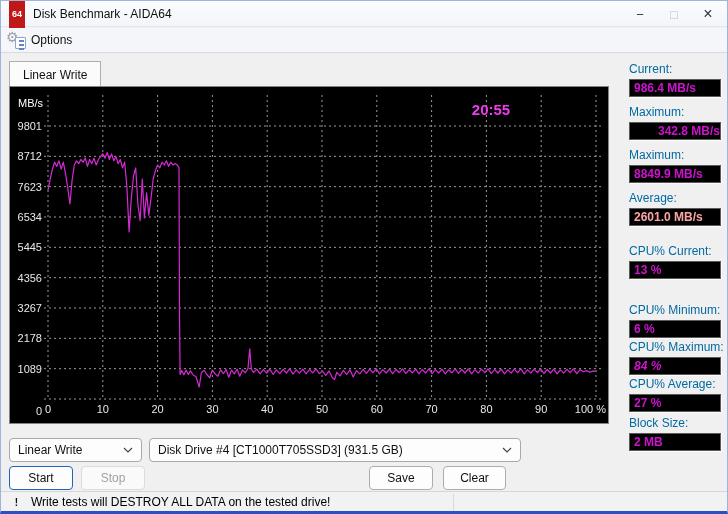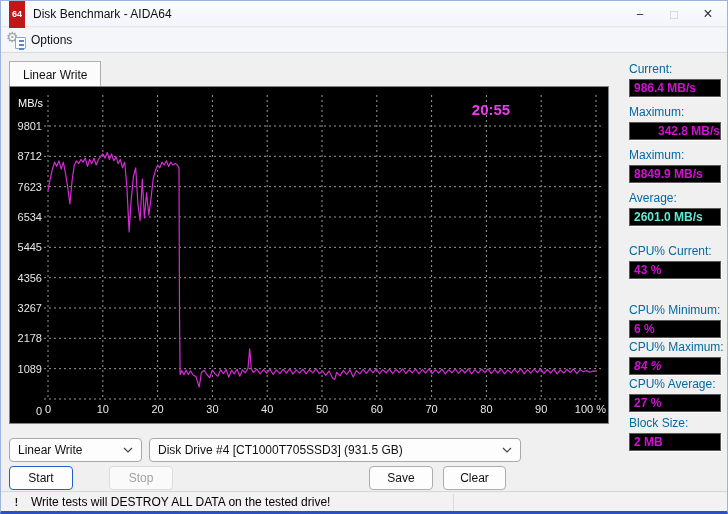--- a/index.html
+++ b/index.html
@@ -180,25 +180,25 @@
       <div class="stat" style="top: 104px;">
         <div class="stat-label">Maximum:</div>
         <div class="stat-value" style="color: rgb(207, 18, 207); text-align: right;">342.8 MB/s</div>
       </div>
       <div class="stat" style="top: 147px;">
         <div class="stat-label">Maximum:</div>
         <div class="stat-value" style="color: rgb(207, 18, 207);">8849.9 MB/s</div>
       </div>
       <div class="stat" style="top: 190px;">
         <div class="stat-label">Average:</div>
-        <div class="stat-value" style="color: #5eead4;">2601.0 MB/s</div>
+        <div class="stat-value" style="color: #fca5a5;">2601.0 MB/s</div>
       </div>
       <div class="stat" style="top: 243px;">
         <div class="stat-label">CPU% Current:</div>
-        <div class="stat-value" style="color: rgb(207, 18, 207);">43 %</div>
+        <div class="stat-value" style="color: rgb(207, 18, 207);">13 %</div>
       </div>
       <div class="stat" style="top: 286px; margin-top: 16px;">
         <div class="stat-label">CPU% Minimum:</div>
         <div class="stat-value" style="color: rgb(207, 18, 207);">6 %</div>
       </div>
       <div class="stat" style="top: 339px;">
         <div class="stat-label">CPU% Maximum:</div>
         <div class="stat-value" style="color: rgb(207, 18, 207); font-style: italic;">84 %</div>
       </div>
       <div class="stat" style="top: 376px;">
@@ -218,21 +218,21 @@
     </svg>
   </div>
   <div class="combo" style="left:148px; width:372px;">
     <span class="combo-text">Disk Drive #4  [CT1000T705SSD3]  (931.5 GB)</span>
     <svg width="10" height="6">
       <path d="M1 1 L5 5 L9 1" stroke="#444" stroke-width="1.2" fill="none"></path>
     </svg>
   </div>
 
   <div class="btn primary" style="left:8px; width:64px;">Start</div>
-  <div class="btn disabled" style="left:80px; width:64px;margin-left:28px;">Stop</div>
+  <div class="btn disabled" style="left:80px; width:64px;">Stop</div>
   <div class="btn" style="left:442px; width:63px;">Clear</div>
   <div class="btn" style="left:368px; width:64px;">Save</div>
 
   <div class="statusbar">
     <span class="warn-icon">
       <span class="tri"></span><span class="bang">!</span>
     </span>
     <span>Write tests will DESTROY ALL DATA on the tested drive!</span>
     <span class="sep"></span>
   </div>

